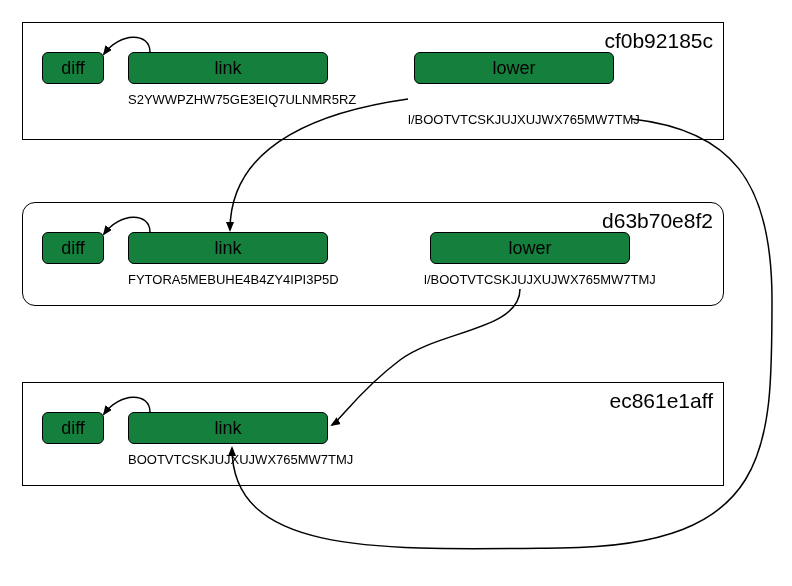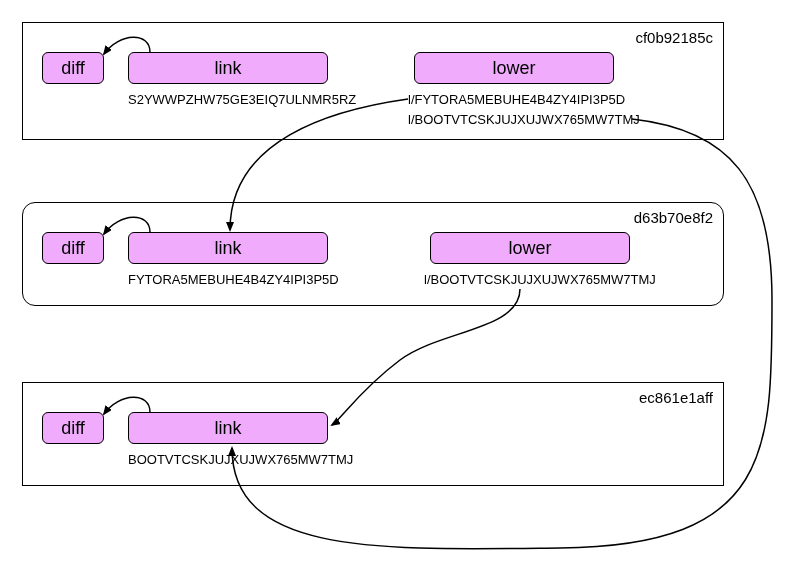--- a/index.html
+++ b/index.html
@@ -18,32 +18,32 @@
   }
   .layer-box {
     position: absolute;
     border: 1px solid #000;
     box-sizing: border-box;
   }
   .layer-id {
     position: absolute;
     top: 6px;
     right: 10px;
-    font-size: 15px;
+    font-size: 21px;
   }
   .mini-box {
     position: absolute;
     border: 1px solid #000;
     border-radius: 6px;
     box-sizing: border-box;
     display: flex;
     align-items: center;
     justify-content: center;
     font-size: 18px;
-    background: #f0abfc;
+    background: #15803d;
   }
   .caption {
     position: absolute;
     font-size: 13px;
     white-space: nowrap;
   }
   svg.overlay {
     position: absolute;
     left: 0;
     top: 0;
@@ -62,21 +62,20 @@
   </div>
 
   <div class="mini-box" style="left:42px; top:52px; width:62px; height:32px;">diff</div>
 
   <div class="mini-box" style="left:128px; top:52px; width:200px; height:32px;">link</div>
 
   <div class="mini-box" style="left:414px; top:52px; width:200px; height:32px;">lower</div>
 
   <div class="caption" style="left:128px; top:92px; width:200px; text-align:center;">S2YWWPZHW75GE3EIQ7ULNMR5RZ</div>
 
-  <div class="caption" style="left:408px; top:92px;">l/FYTORA5MEBUHE4B4ZY4IPI3P5D</div>
   <div class="caption" style="left:408px; top:112px;">l/BOOTVTCSKJUJXUJWX765MW7TMJ</div>
 
   <div class="layer-box" style="left:22px; top:202px; width:702px; height:104px;border-radius:13px;">
     <div class="layer-id">d63b70e8f2</div>
   </div>
 
   <div class="mini-box" style="left:42px; top:232px; width:62px; height:32px;">diff</div>
 
   <div class="mini-box" style="left:128px; top:232px; width:200px; height:32px;">link</div>
 

